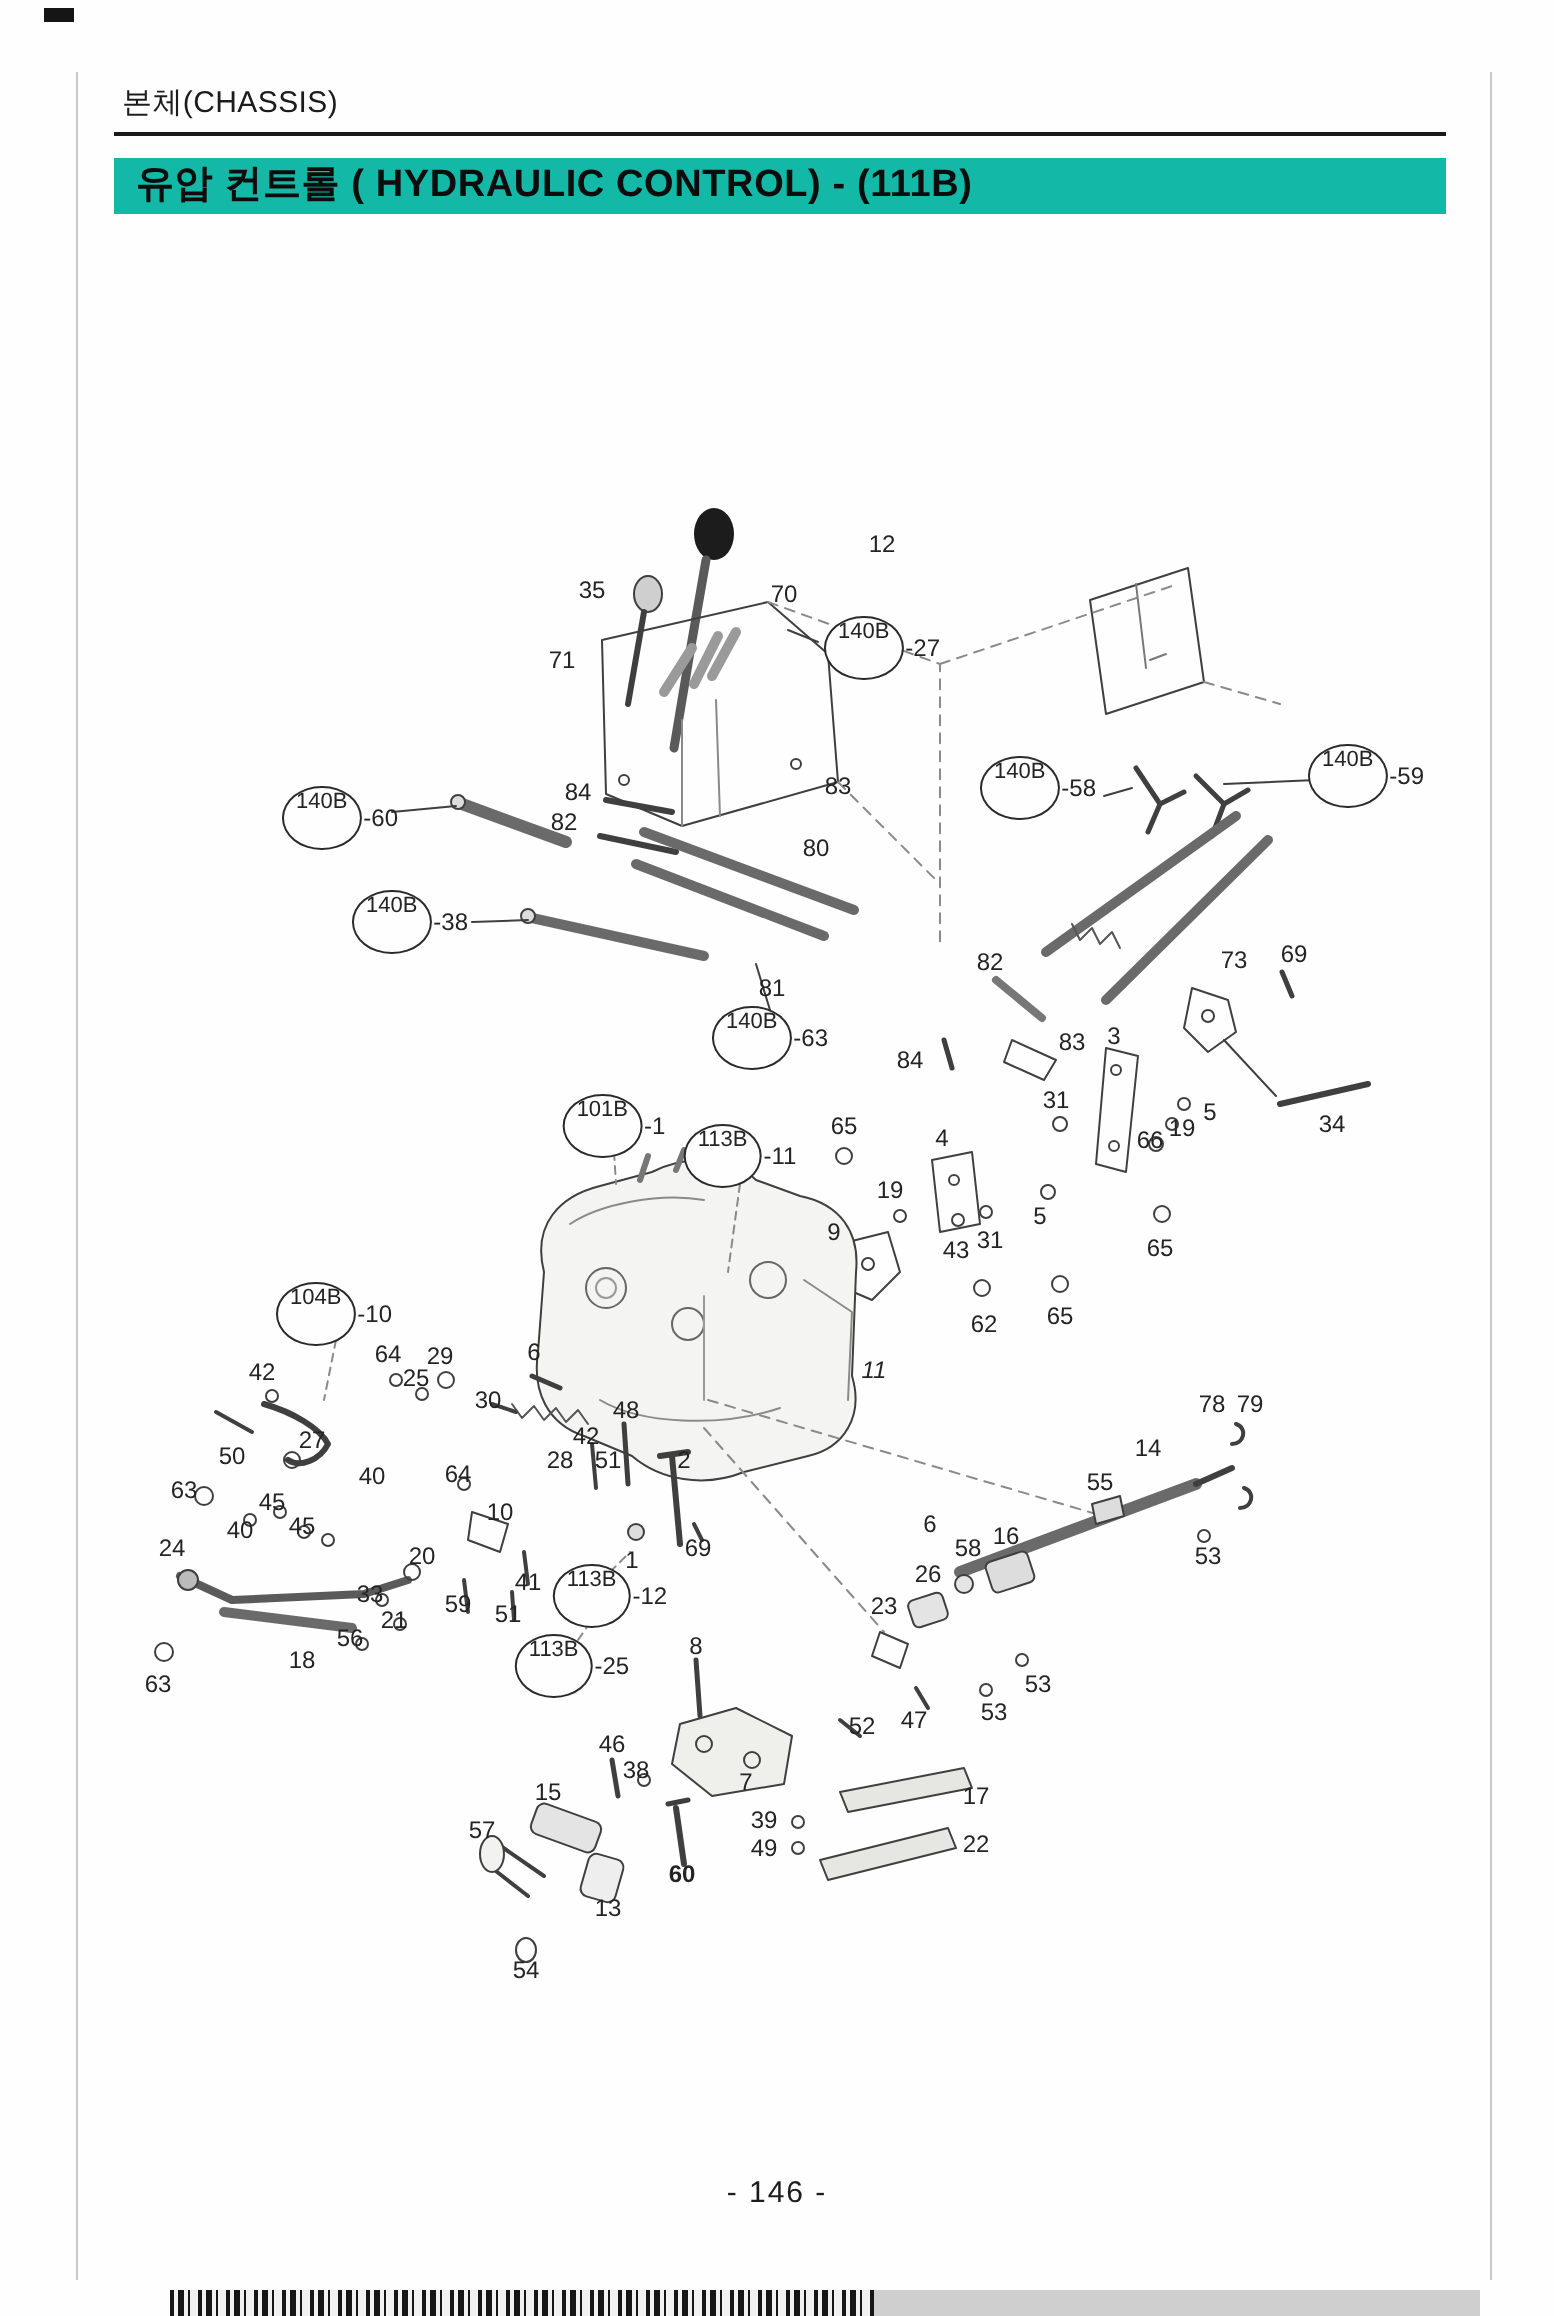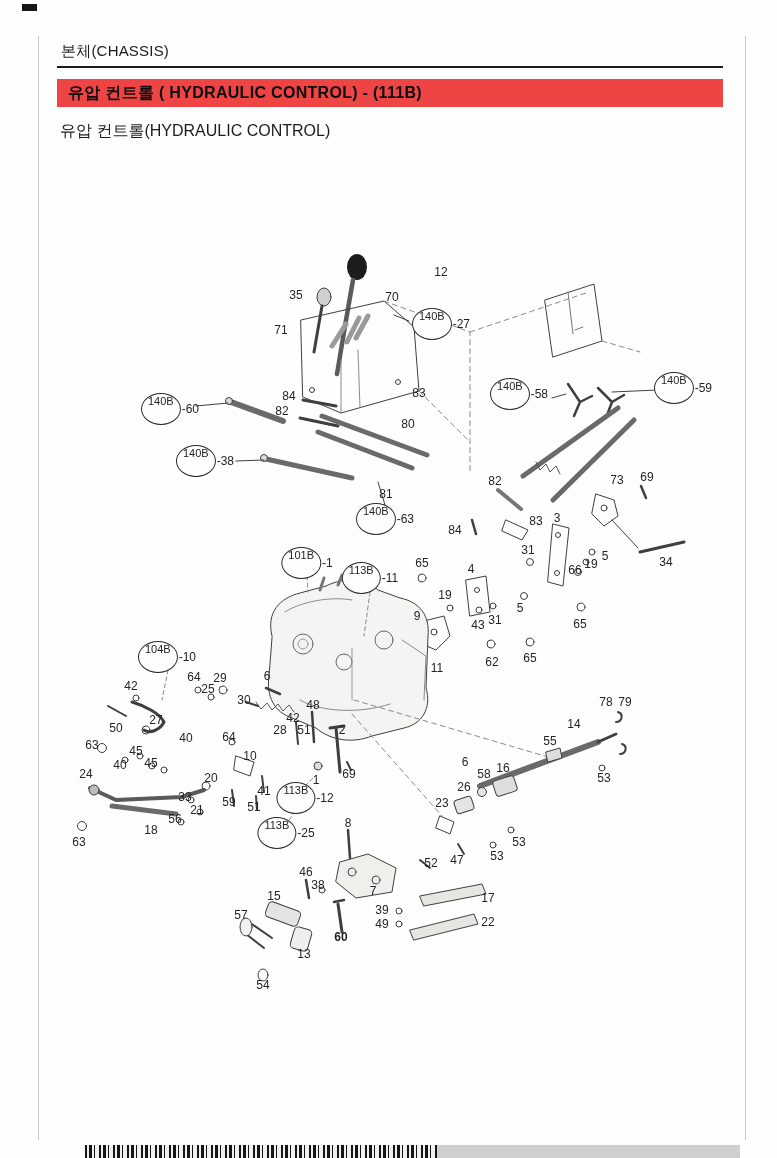--- a/index.html
+++ b/index.html
@@ -5,22 +5,22 @@
   * { margin:0; padding:0; box-sizing:border-box; }
   html,body { background:#ffffff; }
   .sheet { position:relative; width:777px; height:1158px; background:#fefefe;
            font-family:"Liberation Sans",sans-serif; color:#1c1c1c; overflow:hidden; }
   .corner-mark { position:absolute; left:22px; top:4px; width:15px; height:7px; background:#151515; }
   .scan-edge { position:absolute; width:1px; background:#c9c9c9; top:36px; bottom:18px; }
   .scan-edge.left { left:38px; }
   .scan-edge.right { right:31px; }
   .section-label { position:absolute; left:61px; top:42px; font-size:15px; letter-spacing:.2px; }
   .top-rule { position:absolute; left:57px; top:66px; width:666px; height:2px; background:#1a1a1a; }
-  .title-bar { position:absolute; left:57px; top:79px; width:666px; height:28px; background:#ef4444;
-               font-size:16px; font-weight:bold; line-height:28px; padding-left:11px; letter-spacing:.3px; color:#0d0d0d; }
+  .title-bar { position:absolute; left:57px; top:79px; width:666px; height:28px; background:#14b8a6;
+               font-size:19px; font-weight:bold; line-height:28px; padding-left:11px; letter-spacing:.3px; color:#0d0d0d; }
   .subtitle { position:absolute; left:60px; top:121px; font-size:16px; }
   .page-number { position:absolute; left:0; top:1088px; width:100%; text-align:center; font-size:15px; letter-spacing:1px; }
   svg.art { position:absolute; left:0; top:0; }
   .callout-layer { position:absolute; inset:0; }
   .callout { position:absolute; transform:translate(-50%,-50%); font-size:12px; color:#242424; white-space:nowrap; }
   .bubble { position:absolute; transform:translate(-50%,-50%); display:flex; align-items:center; white-space:nowrap; color:#242424; }
   .bubble .oval { display:inline-block; border:1.5px solid #2a2a2a; border-radius:50%; padding:2px 6px 17px; font-size:11px; line-height:1; background:#fefefe; }
   .bubble .suffix { font-size:12px; margin-left:1px; }
   .bottom-strip { position:absolute; left:85px; width:655px; bottom:0; height:13px; background:#cfcfcf; }
   .barcode { position:absolute; left:0; top:0; width:352px; height:13px;
@@ -30,21 +30,20 @@
 <body>
 
 <div class="sheet">
   <div class="corner-mark"></div>
   <div class="scan-edge left"></div>
   <div class="scan-edge right"></div>
 
   <div class="section-label">본체(CHASSIS)</div>
   <div class="top-rule"></div>
   <div class="title-bar">유압 컨트롤 ( HYDRAULIC CONTROL) - (111B)</div>
-  <div class="subtitle">유압 컨트롤(HYDRAULIC CONTROL)</div>
 
   <svg class="art" width="777" height="1158" viewBox="0 0 777 1158">
     <g stroke="#3f3f3f" stroke-width="1" fill="none" stroke-linecap="round" stroke-linejoin="round">
 
       <ellipse cx="357" cy="267" rx="10" ry="13" fill="#1c1c1c" stroke="none"></ellipse>
       <path d="M353 280 L345 326 L337 374" stroke-width="4.5" stroke="#5a5a5a"></path>
       <ellipse cx="324" cy="297" rx="7" ry="9" fill="#cfcfcf"></ellipse>
       <path d="M322 306 L314 352" stroke-width="3"></path>
       <path d="M301 320 L384 301 L414 327 L419 391 L341 413 L303 397 Z"></path>
       <path d="M341 413 L341 360 M360 408 L358 350" stroke="#8a8a8a"></path>
@@ -213,21 +212,21 @@
       <div class="callout" style="left: 575px; top: 570px;">66</div>
       <div class="callout" style="left: 591px; top: 564px;">19</div>
       <div class="callout" style="left: 605px; top: 556px;">5</div>
       <div class="callout" style="left: 666px; top: 562px;">34</div>
       <div class="callout" style="left: 445px; top: 595px;">19</div>
       <div class="callout" style="left: 417px; top: 616px;">9</div>
       <div class="callout" style="left: 520px; top: 608px;">5</div>
       <div class="callout" style="left: 478px; top: 625px;">43</div>
       <div class="callout" style="left: 495px; top: 620px;">31</div>
       <div class="callout" style="left: 580px; top: 624px;">65</div>
-      <div class="callout" style="left: 437px; top: 668px;">11</div>
+      <div class="callout" style="left: 437px; top: 685px; font-style: italic;">11</div>
       <div class="callout" style="left: 492px; top: 662px;">62</div>
       <div class="callout" style="left: 530px; top: 658px;">65</div>
       <div class="callout" style="left: 194px; top: 677px;">64</div>
       <div class="callout" style="left: 220px; top: 678px;">29</div>
       <div class="callout" style="left: 208px; top: 689px;">25</div>
       <div class="callout" style="left: 131px; top: 686px;">42</div>
       <div class="callout" style="left: 116px; top: 728px;">50</div>
       <div class="callout" style="left: 267px; top: 676px;">6</div>
       <div class="callout" style="left: 244px; top: 700px; text-align: center;">30</div>
       <div class="callout" style="left: 156px; top: 720px;">27</div>
@@ -321,17 +320,18 @@
       <div class="bubble" style="left: 305px; top: 798px;">
         <span class="oval">113B</span>
         <span class="suffix">-12</span>
       </div>
       <div class="bubble" style="left: 286px; top: 833px;">
         <span class="oval">113B</span>
         <span class="suffix">-25</span>
       </div>
     </div>
 
+  <div class="page-number">- 146 -</div>
 
   <div class="bottom-strip">
     <div class="barcode"></div>
   </div>
 </div>
 
 </body></html>

